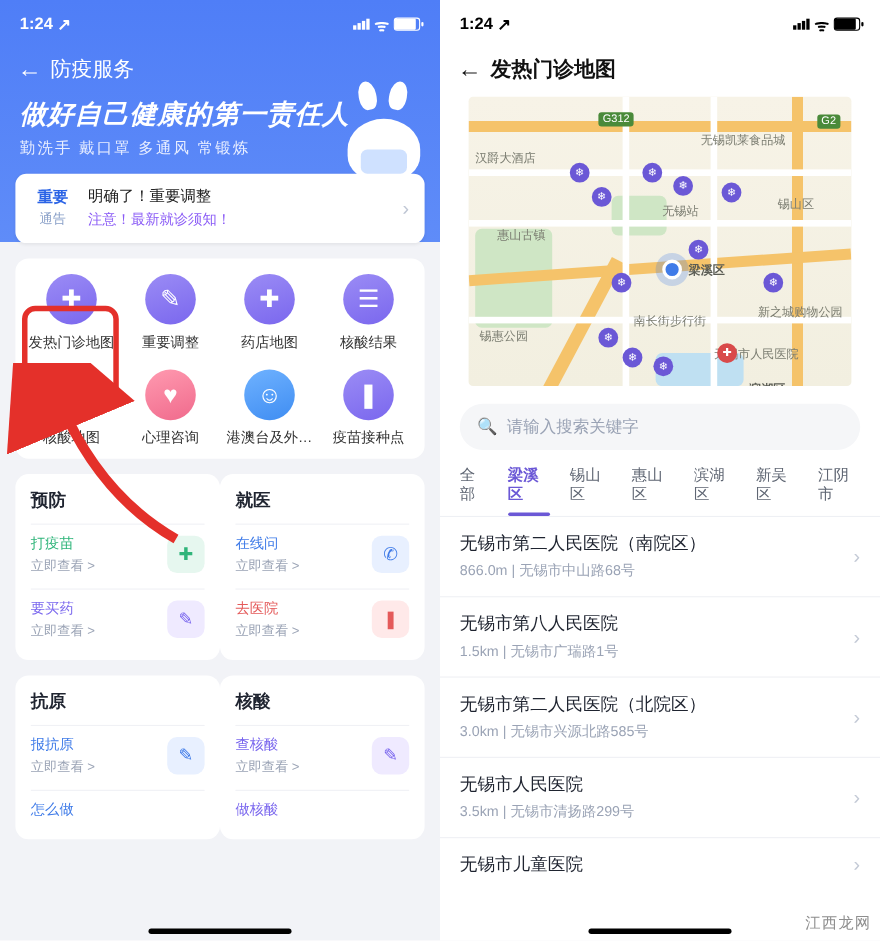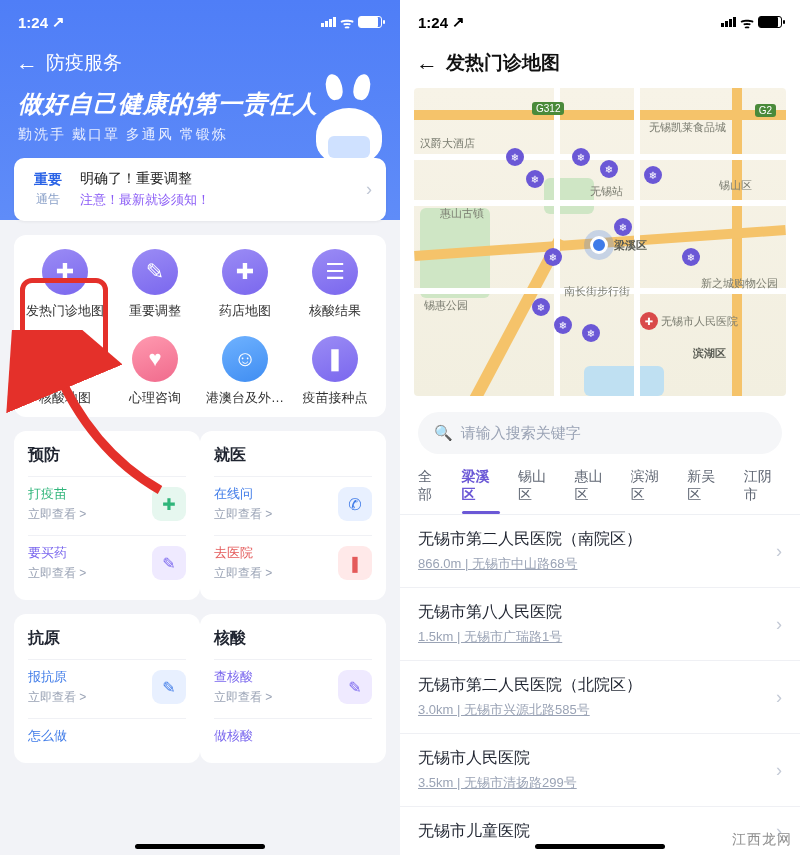--- a/index.html
+++ b/index.html
@@ -30,21 +30,21 @@
     height: 44px;
     display: flex;
     align-items: center;
     justify-content: space-between;
     padding: 0 18px;
     font-size: 15px;
     font-weight: 600;
   }
   .sb-white { color: #fff; }
   .sb-black { color: #000; }
-  .sb-left { display:flex; align-items:center; gap:4px; }
+  .sb-left { display:flex; gap:4px; }
   .sb-right { display:flex; align-items:center; gap:4px; }
   .sig { display:inline-flex; align-items:flex-end; gap:1px; }
   .sig i { width:3px; background:currentColor; display:inline-block; }
   .sig i:nth-child(1){height:4px} .sig i:nth-child(2){height:6px} .sig i:nth-child(3){height:8px} .sig i:nth-child(4){height:10px}
   .batt { width:24px; height:12px; border:1.5px solid currentColor; border-radius:3px; position:relative; }
   .batt::after{content:"";position:absolute;right:-4px;top:3px;width:2px;height:4px;background:currentColor;border-radius:1px;}
   .batt i{display:block;height:100%;width:85%;background:currentColor;border-radius:1px;}
   
   .hdr {
     display:flex; align-items:center; gap:8px;
@@ -117,21 +117,21 @@
   .ic-green{background:#e6f7ef;color:#2fb57a}
   .ic-purple{background:#efeaff;color:#7a67ee}
   .ic-blue{background:#e8f0ff;color:#3f7be8}
   .ic-red{background:#ffe9e9;color:#e45a5a}
   .home-ind { position:absolute; bottom:6px; left:50%; transform:translateX(-50%); width:130px; height:5px; border-radius:3px; background:#000;}
   .phone-left .home-ind{background:#000;}
   
   .phone-right { background:#fff; }
   .hdr2 { display:flex; align-items:center; gap:8px; padding:6px 16px 6px; font-size:19px; font-weight:600; color:#111;}
   .map {
-    margin:6px 14px 0; height:308px; border-radius:4px; position:relative; overflow:hidden;
+    margin:6px 26px 0; height:263px; border-radius:4px; position:relative; overflow:hidden;
     background: linear-gradient(180deg,#f7f3e7 0%, #f2efe0 100%);
   }
   .road-h,.road-v,.road-d{position:absolute;background:#fff;}
   .road-h{height:6px;left:0;right:0;}
   .road-v{width:6px;top:0;bottom:0;}
   .hwy{position:absolute;background:#f5c36a;}
   .green{position:absolute;background:#cfe6c5;border-radius:6px;}
   .water{position:absolute;background:#bfe0f2;border-radius:6px;}
   .pin{position:absolute;width:18px;height:18px;border-radius:50%;display:flex;align-items:center;justify-content:center;font-size:10px;color:#fff;}
   .pin-purple{background:#6b58d6}
@@ -146,21 +146,21 @@
   .tabs{
     display:flex; gap:18px; padding:14px 18px 10px; font-size:14px; color:#5f6673;
     border-bottom:1px solid #eef0f4; overflow:hidden;
   }
   .tab.active{color:#6b58d6;font-weight:600;position:relative;}
   .tab.active::after{content:"";position:absolute;left:0;right:0;bottom:-10px;height:3px;background:#6b58d6;border-radius:2px;}
   .rlist{}
   .ritem{padding:14px 18px;border-bottom:1px solid #eff0f4;display:flex;align-items:center;}
   .ritem .txt{flex:1}
   .ritem .nm{font-size:16px;color:#1f2430;font-weight:500;}
-  .ritem .sub{font-size:13px;color:#9aa3b5;margin-top:5px;text-decoration:underline;}
+  .ritem .sub{font-size:13px;color:#9aa3b5;margin-top:5px;}
   .ritem .chev{color:#c4cad6;font-size:18px;}
   
   .arrow-svg{position:absolute;pointer-events:none;}
   
   .wm{position:absolute;right:8px;bottom:6px;font-size:14px;color:#8e8e8e;font-weight:500;letter-spacing:1px;}
 </style>
 </head>
 <body>
 
 <div class="wrap">

